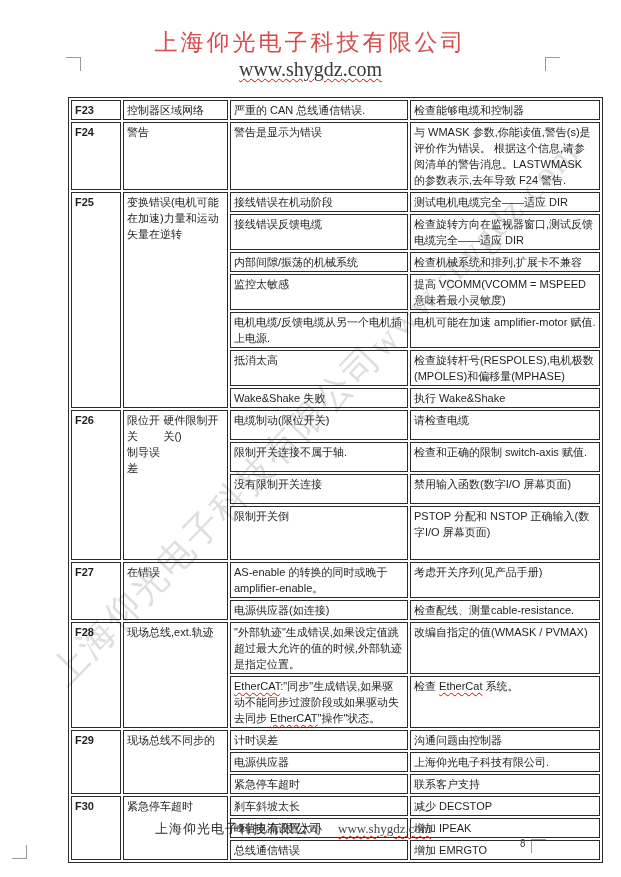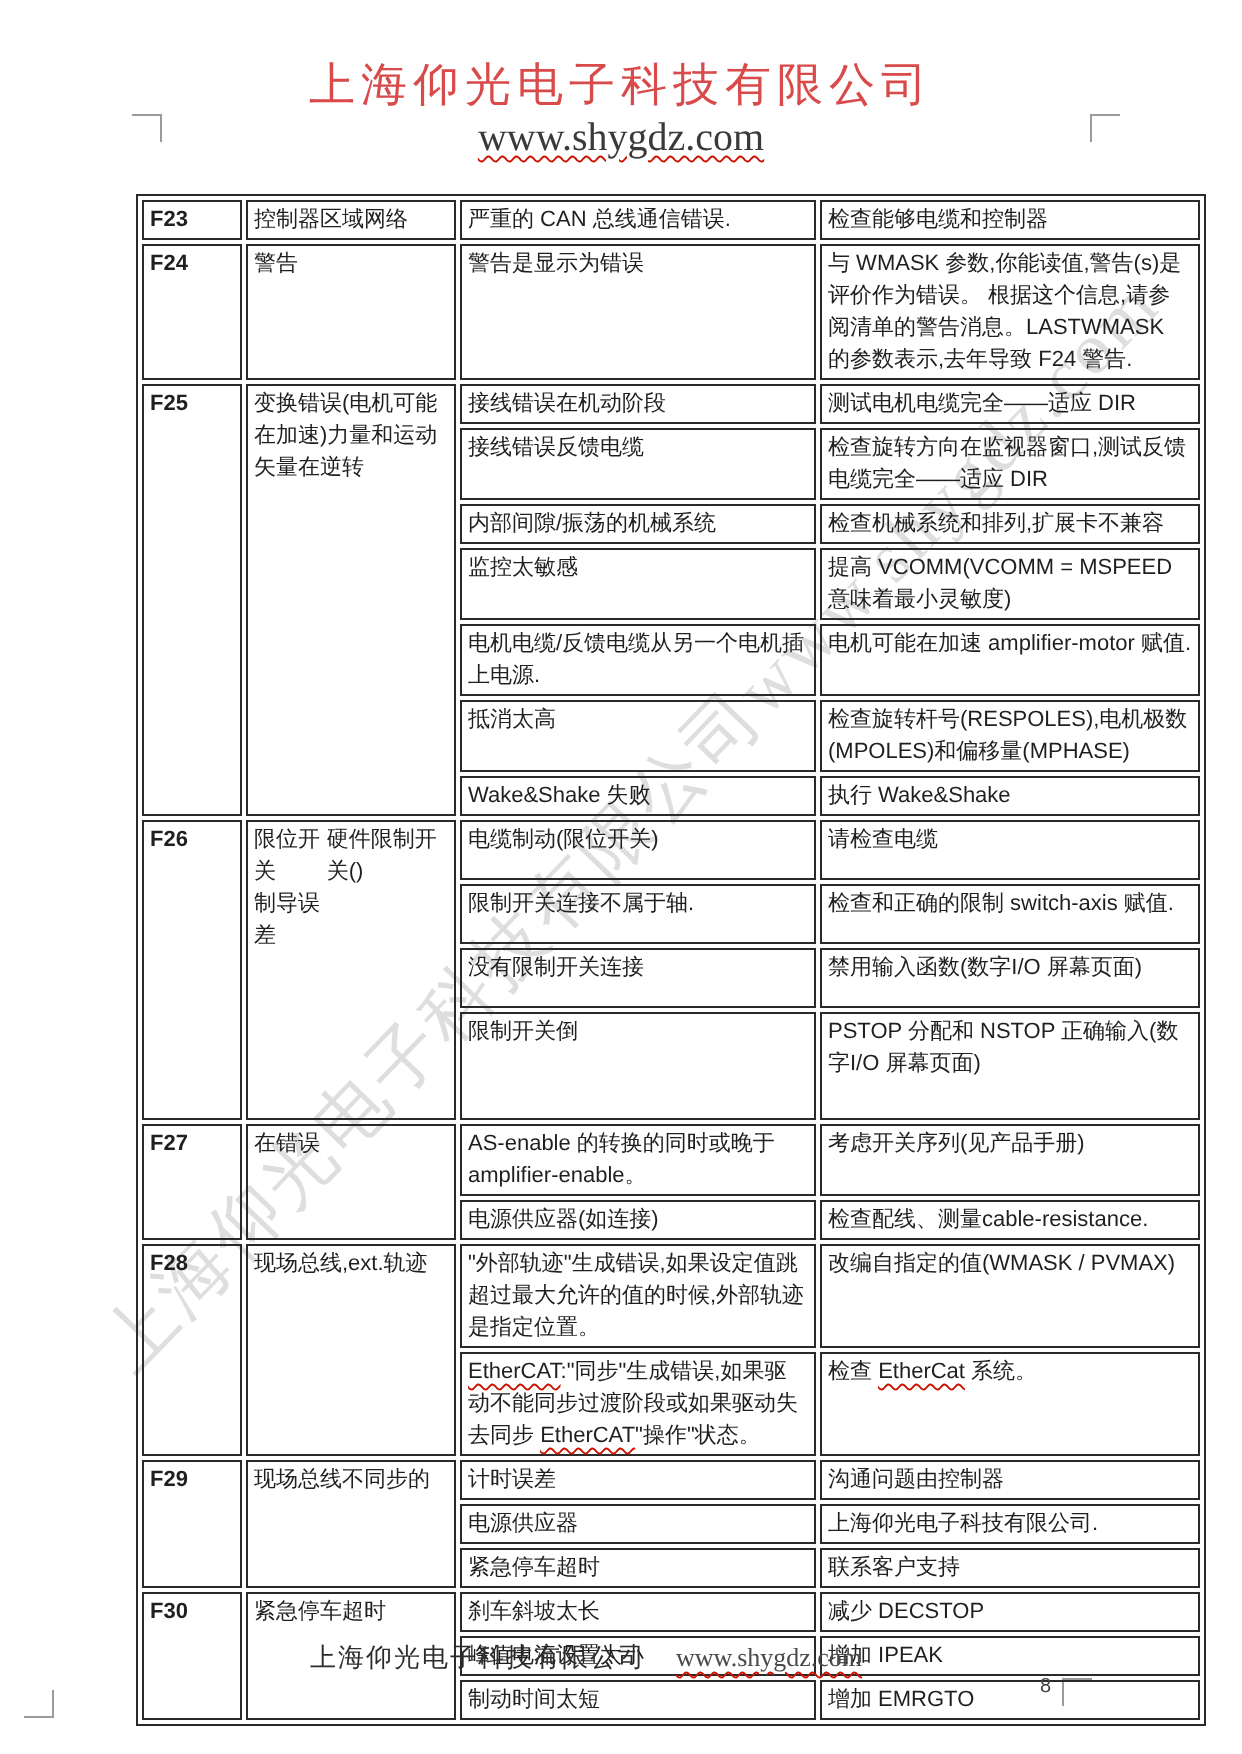--- a/index.html
+++ b/index.html
@@ -209,21 +209,21 @@
             </div>
           </td>
           <td>刹车斜坡太长</td>
           <td>减少 DECSTOP</td>
         </tr>
         <tr>
           <td>峰值电流设置太小</td>
           <td>增加 IPEAK</td>
         </tr>
         <tr>
-          <td>制动时间太短</td>
+          <td>总线通信错误</td>
           <td>增加 EMRGTO</td>
         </tr>
       </tbody>
   </table>
 
   <div class="footer">
     <span class="co">上海仰光电子科技有限公司</span>
     <span class="url sq">www.shygdz.com</span>
   </div>
   <div class="pagenum">8</div>

